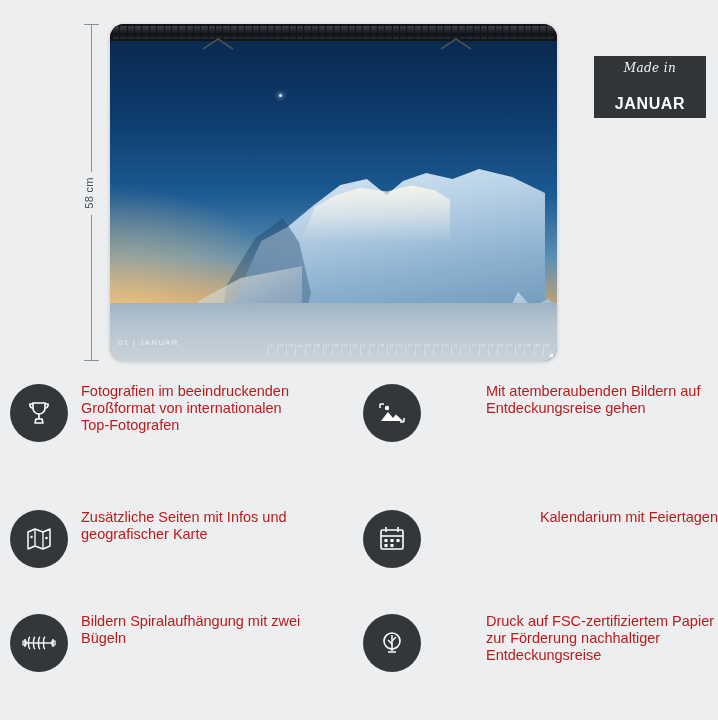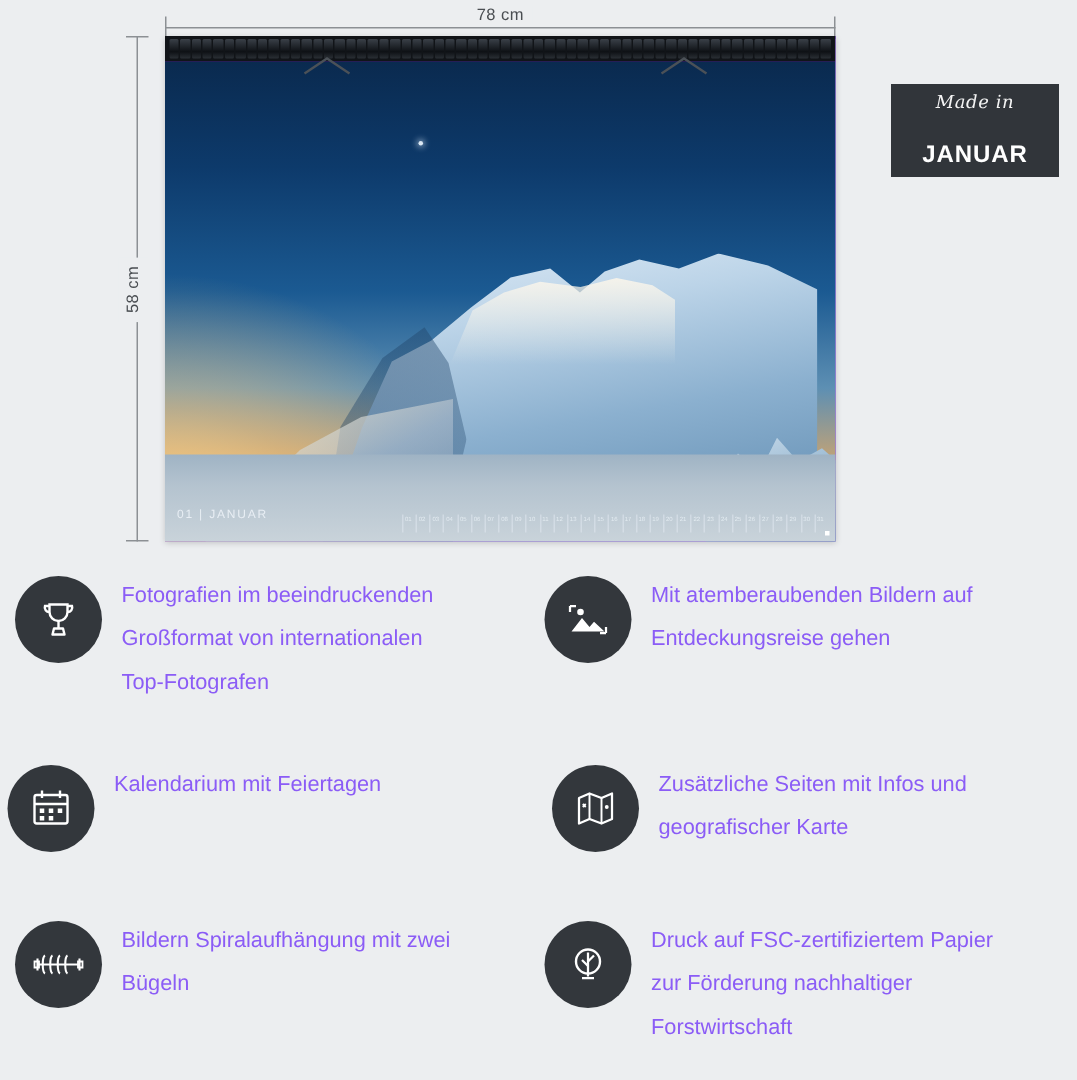--- a/index.html
+++ b/index.html
@@ -100,23 +100,24 @@
     white-space: nowrap;
   }
 
   
   .calendar {
     position: absolute;
     left: 110px;
     top: 24px;
     width: 447px;
     height: 337px;
-    background: #6d28d9;
+    background: #b91c1c;
     overflow: hidden;
     box-shadow: 0 1px 4px rgba(0,0,0,.18);
+    border-radius: 14px;
   }
   
   .spiral {
     position: absolute;
     left: 0; top: 0;
     width: 447px; height: 17px;
     background: #111418;
     z-index: 6;
     display: flex;
     align-items: center;
@@ -310,52 +311,46 @@
     grid-template-columns: 358px 360px;
     grid-template-rows: 126px 104px 108px;
   }
   .feature {
     display: flex;
     align-items: flex-start;
     gap: 13px;
     padding-left: 10px;
     box-sizing: border-box;
   }
-  .feature.col2 { padding-left: 5px; }
+  .feature.col2 { padding-left: 5px; justify-content: space-between; }
   .icon-circle {
     flex: 0 0 auto;
     width: 58px;
     height: 58px;
     border-radius: 50%;
     background: #33373c;
     display: flex;
     align-items: center;
     justify-content: center;
     margin-top: 2px;
   }
   .icon-circle svg { display: block; }
   .feature-text {
     font-size: 14.5px;
-    line-height: 29px;
-    color: #8b5cf6;
+    line-height: 17px;
+    color: #b91c1c;
     max-width: 232px;
     padding-top: 1px;
   }
 </style>
 </head>
 <body>
 
 <div class="product-area">
 
-  <div class="dim-width">
-    <div class="line"></div>
-    <div class="cap-l"></div>
-    <div class="cap-r"></div>
-    <div class="label">78 cm</div>
-  </div>
 
   <div class="dim-height">
     <div class="line"></div>
     <div class="cap-t"></div>
     <div class="cap-b"></div>
     <div class="label">58 cm</div>
   </div>
 
   <div class="calendar">
     <div class="sky">
@@ -570,65 +565,65 @@
       <svg width="30" height="30" viewBox="0 0 30 30">
         <circle cx="10" cy="10" r="2.2" fill="#fff"></circle>
         <path d="M4 23l7-9 5 6 3-3.5 7 6.5z" fill="#fff"></path>
         <path d="M3 6h4M3 6v4" fill="none" stroke="#fff" stroke-width="1.5"></path>
         <path d="M27 24h-4M27 24v-4" fill="none" stroke="#fff" stroke-width="1.5"></path>
       </svg>
     </div>
     <div class="feature-text">Mit atemberaubenden Bildern auf Entdeckungsreise gehen</div>
   </div>
 
+  <div class="feature">
+    <div class="icon-circle">
+      <svg width="30" height="30" viewBox="0 0 30 30">
+        <path d="M4 8l7-3 8 3 7-3v17l-7 3-8-3-7 3z" fill="none" stroke="#fff" stroke-width="1.5" stroke-linejoin="round"></path>
+        <path d="M11 5v17M19 8v17" fill="none" stroke="#fff" stroke-width="1.3"></path>
+        <path d="M6.5 12l2 2M8.5 12l-2 2" fill="none" stroke="#fff" stroke-width="1.2"></path>
+        <circle cx="22.5" cy="14" r="1.3" fill="#fff"></circle>
+      </svg>
+    </div>
+    <div class="feature-text">Zusätzliche Seiten mit Infos und geografischer Karte</div>
+  </div>
+
   <div class="feature col2">
     <div class="icon-circle">
       <svg width="30" height="30" viewBox="0 0 30 30">
         <rect x="4" y="6" width="22" height="19" rx="1.5" fill="none" stroke="#fff" stroke-width="1.6"></rect>
         <path d="M4 12h22" fill="none" stroke="#fff" stroke-width="1.6"></path>
         <path d="M9 3v5M21 3v5" fill="none" stroke="#fff" stroke-width="1.6"></path>
         <rect x="7.5" y="15" width="3" height="3" fill="#fff"></rect>
         <rect x="13.5" y="15" width="3" height="3" fill="#fff"></rect>
         <rect x="19.5" y="15" width="3" height="3" fill="#fff"></rect>
         <rect x="7.5" y="20" width="3" height="3" fill="#fff"></rect>
         <rect x="13.5" y="20" width="3" height="3" fill="#fff"></rect>
       </svg>
     </div>
     <div class="feature-text">Kalendarium mit Feiertagen</div>
   </div>
 
   <div class="feature">
     <div class="icon-circle">
-      <svg width="30" height="30" viewBox="0 0 30 30">
-        <path d="M4 8l7-3 8 3 7-3v17l-7 3-8-3-7 3z" fill="none" stroke="#fff" stroke-width="1.5" stroke-linejoin="round"></path>
-        <path d="M11 5v17M19 8v17" fill="none" stroke="#fff" stroke-width="1.3"></path>
-        <path d="M6.5 12l2 2M8.5 12l-2 2" fill="none" stroke="#fff" stroke-width="1.2"></path>
-        <circle cx="22.5" cy="14" r="1.3" fill="#fff"></circle>
-      </svg>
-    </div>
-    <div class="feature-text">Zusätzliche Seiten mit Infos und geografischer Karte</div>
-  </div>
-
-  <div class="feature">
-    <div class="icon-circle">
       <svg width="34" height="26" viewBox="0 0 34 26">
         <path d="M3 13h28" fill="none" stroke="#fff" stroke-width="1.4"></path>
         <path d="M8 7c-2 1-2 11 0 12M13 7c-2 1-2 11 0 12M18 7c-2 1-2 11 0 12M23 7c-2 1-2 11 0 12" fill="none" stroke="#fff" stroke-width="1.4"></path>
         <path d="M3 9v8M31 9v8" fill="none" stroke="#fff" stroke-width="1.4"></path>
         <path d="M1 11h3v4H1zM30 11h3v4h-3z" fill="none" stroke="#fff" stroke-width="1.2"></path>
       </svg>
     </div>
     <div class="feature-text">Bildern Spiralaufhängung mit zwei Bügeln</div>
   </div>
 
   <div class="feature col2">
     <div class="icon-circle">
       <svg width="30" height="30" viewBox="0 0 30 30">
         <circle cx="15" cy="13" r="8" fill="none" stroke="#fff" stroke-width="1.6"></circle>
         <path d="M15 7v16" fill="none" stroke="#fff" stroke-width="1.5"></path>
         <path d="M15 13l4-4M15 16l-4-4" fill="none" stroke="#fff" stroke-width="1.5"></path>
         <path d="M11 24h8" fill="none" stroke="#fff" stroke-width="1.5"></path>
       </svg>
     </div>
-    <div class="feature-text">Druck auf FSC-zertifiziertem Papier zur Förderung nachhaltiger Forstwirtschaft</div>
+    <div class="feature-text">Druck auf FSC-zertifiziertem Papier zur Förderung nachhaltiger Entdeckungsreise</div>
   </div>
 
 </div>
 
 </body></html>

